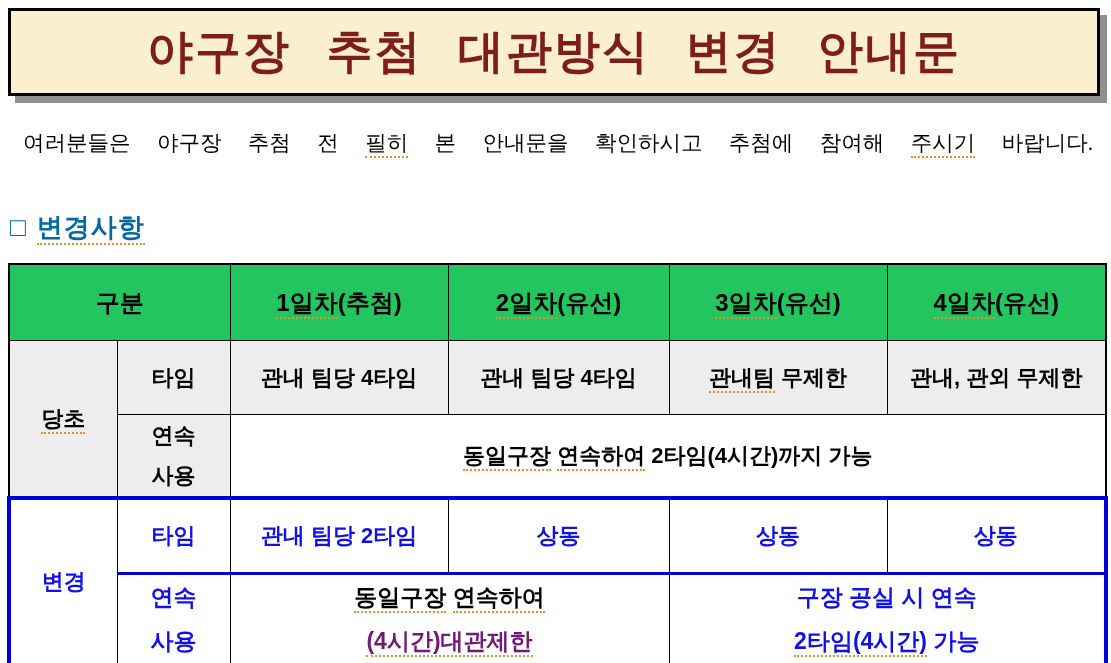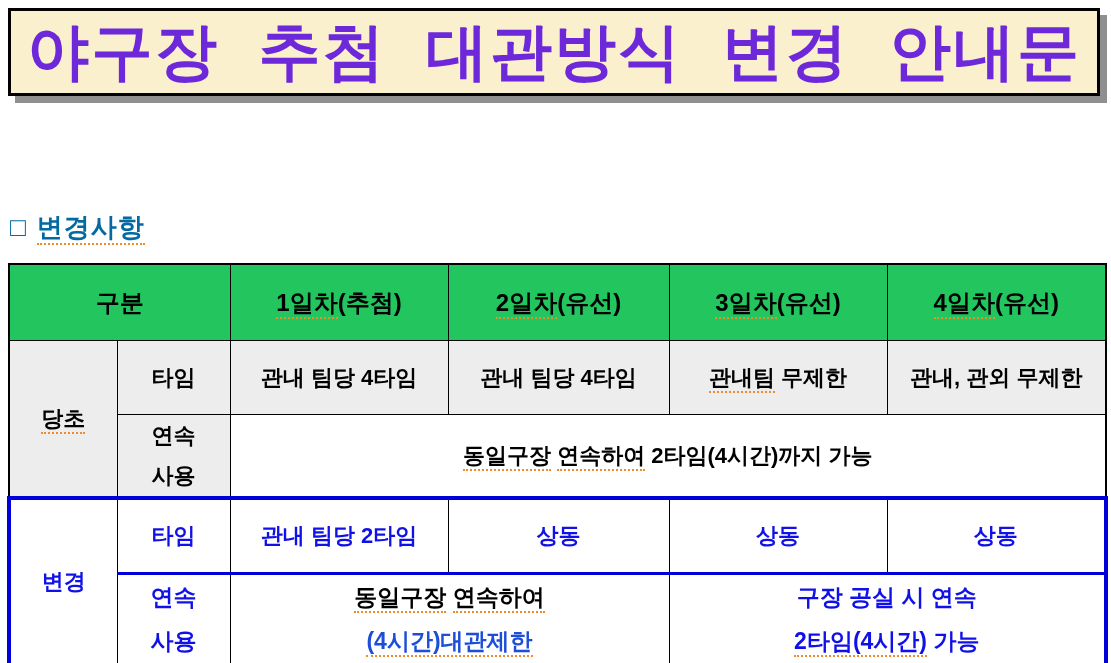--- a/index.html
+++ b/index.html
@@ -14,22 +14,22 @@
     position:absolute; left:8px; top:8px;
     width:1086px; height:82px;
     background:#FBF0CE;
     border:3px solid #000;
     box-shadow:7px 7px 0 #8f8f8f;
     display:flex; align-items:center; justify-content:center;
   }
   .banner-title {
     font-family:"Liberation Serif", serif;
     font-weight:bold;
-    font-size:62px;
-    color:#6d28d9;
+    font-size:46px;
+    color:#7f1d1d;
     letter-spacing:2px;
     word-spacing:22px;
     white-space:nowrap;
   }
   .intro {
     position:absolute; left:17px; top:122px; width:1076px;
     font-family:"Liberation Serif", serif;
     font-size:21.5px; color:#000;
     line-height:42px;
   }
@@ -62,31 +62,32 @@
   tr.chg-t td { height:72px; }
   tr.chg-b td { height:84px; }
   tr.chg-t td, tr.chg-b td { color:#1010E8; }
   tr.chg-t td { border-top:4px solid #0000DD; }
   tr.chg-b td { border-top:3px solid #0000DD; border-bottom:4px solid #0000DD; }
   td.blueL { border-left:4px solid #0000DD; border-bottom:4px solid #0000DD; }
   td.blueR { border-right:4px solid #0000DD; }
   .two div { line-height:40px; }
   tr.chg-b .two div { line-height:44px; font-size:23px; }
   .sq { border-bottom:2px dotted #ED8C2B; padding-bottom:1px; }
-  .red { color:#1d4ed8; }
+  .red { color:#701a75; }
   .blk { color:#000000; }
 </style>
 </head>
 <body>
 
 <div class="banner">
   <div class="banner-title">야구장 추첨 대관방식 변경 안내문</div>
 </div>
 
 <div class="intro">
+  <div class="intro-line l2"><span>여러분들은 야구장 추첨 전 </span><span class="sq">필히</span><span> 본 안내문을 확인하시고 추첨에 참여해 </span><span class="sq">주시기</span><span> 바랍니다.</span></div>
 </div>
 
 <div class="heading">
   <span class="bullet">□</span><span><span class="sq">변경사항</span></span>
 </div>
 
 <table class="tbl">
   <colgroup>
     <col style="width:108px">
       <col style="width:113px">

